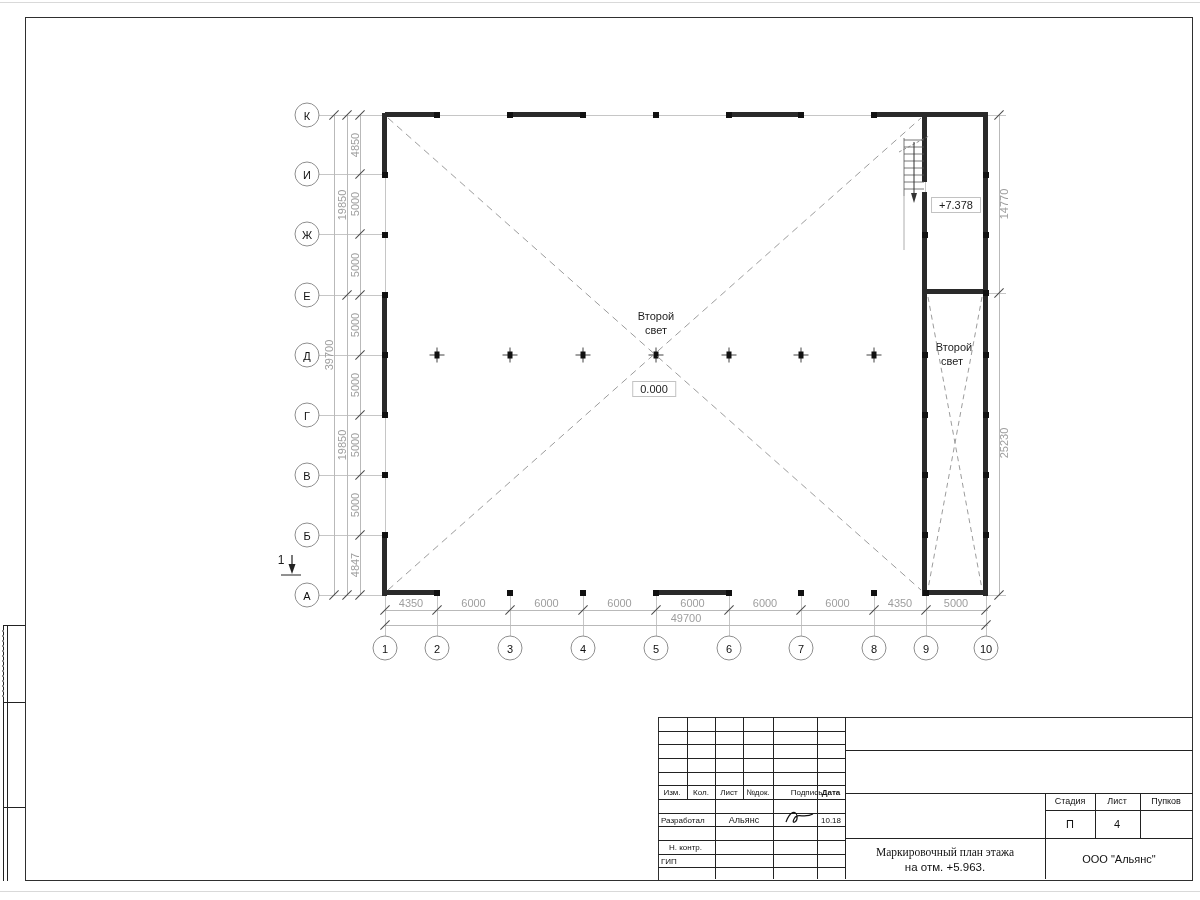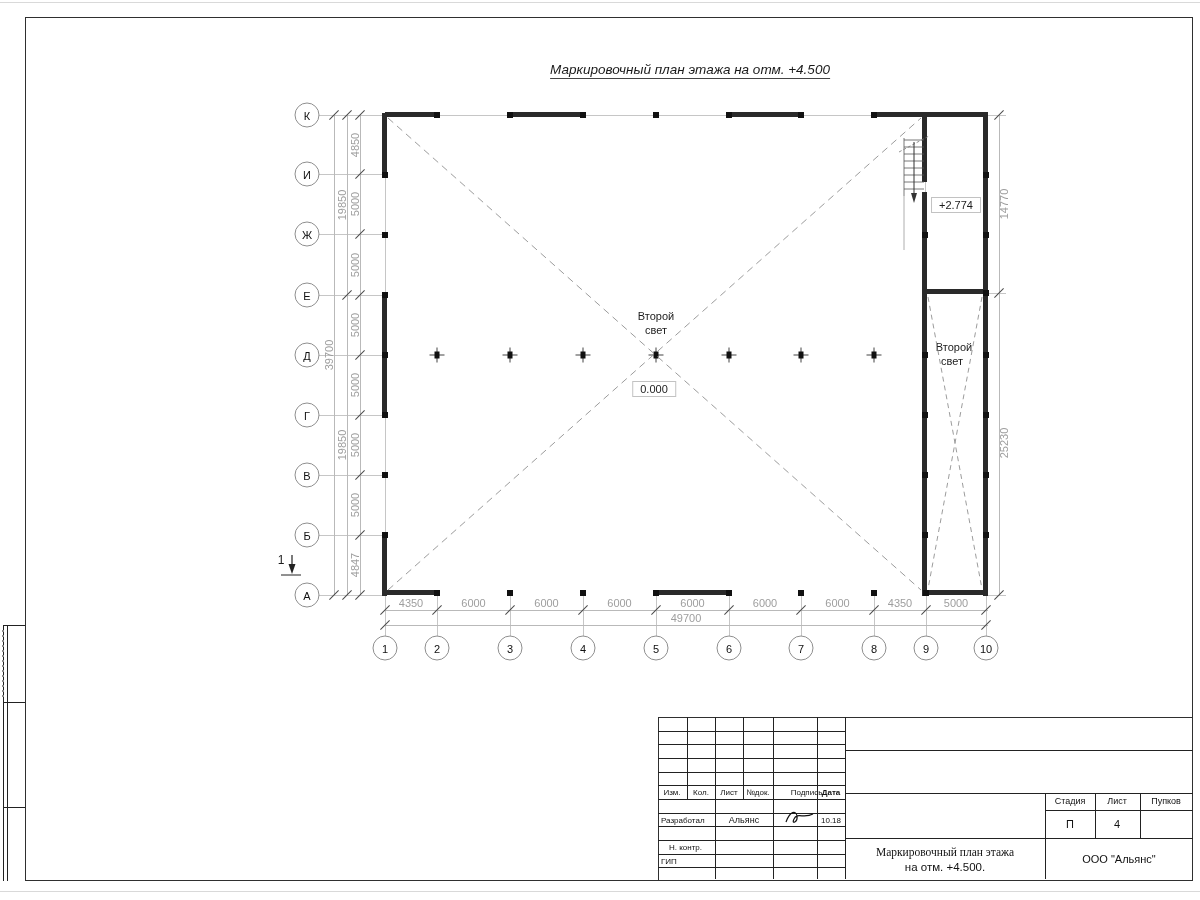--- a/index.html
+++ b/index.html
@@ -42,21 +42,20 @@
 
   <div class="abs frame" style="left:25px;top:17px;width:1166px;height:862px;"></div>
 
   <div class="abs bl" style="left:3px;top:625px;width:1px;height:256px;"></div>
   <div class="abs bl" style="left:7px;top:625px;width:1px;height:256px;"></div>
   <div class="abs bl" style="left:3px;top:625px;width:22px;height:1px;"></div>
   <div class="abs bl" style="left:3px;top:702px;width:22px;height:1px;"></div>
   <div class="abs bl" style="left:3px;top:807px;width:22px;height:1px;"></div>
   <div class="abs" style="left:2px;top:630px;width:2px;height:68px;background:repeating-linear-gradient(180deg,#8a8a8a 0 2px,transparent 2px 5px);"></div>
 
-  <div class="abs drawtitle" style="left:690px;top:62px;">Маркировочный план этажа на отм. +4.500</div>
 
   <div id="plan" class="abs" style="left:0;top:0;width:1200px;height:900px;">
       <div class="abs gl" style="left:385px;top:115px;width:603px;height:1px;"></div>
       <div class="abs gl" style="left:385px;top:115px;width:1px;height:480px;"></div>
       <div class="abs gl" style="left:925px;top:115px;width:1px;height:480px;"></div>
       <div class="abs gl" style="left:318px;top:115px;width:68px;height:1px;"></div>
       <div class="abs gl" style="left:318px;top:174px;width:68px;height:1px;"></div>
       <div class="abs gl" style="left:318px;top:234px;width:68px;height:1px;"></div>
       <div class="abs gl" style="left:318px;top:295px;width:68px;height:1px;"></div>
       <div class="abs gl" style="left:318px;top:355px;width:68px;height:1px;"></div>
@@ -237,21 +236,21 @@
       <div class="abs dimtext rot" style="left:342px;top:445px;">19850</div>
       <div class="abs dimtext rot" style="left:329px;top:355px;">39700</div>
       <div class="abs dimtext rot" style="left:1004px;top:204px;">14770</div>
       <div class="abs dimtext rot" style="left:1004px;top:443px;">25230</div>
     </div>
 
   <div class="abs lbl" style="left:656px;top:316px;">Второй</div>
   <div class="abs lbl" style="left:656px;top:330px;">свет</div>
   <div class="abs levelbox" style="left:654px;top:389px;">0.000</div>
 
-  <div class="abs levelbox" style="left:956px;top:205px;">+2.774</div>
+  <div class="abs levelbox" style="left:956px;top:205px;">+7.378</div>
   <div class="abs lbl" style="left:954px;top:347px;">Второй</div>
   <div class="abs lbl" style="left:952px;top:361px;">свет</div>
 
   <div class="abs lbl" style="left:281px;top:560px;font-size:12px;">1</div>
 
   <div class="abs frame" style="left:658px;top:717px;width:533px;height:162px;"></div>
 
   <div class="abs bl" style="left:687px;top:717px;width:1px;height:82px;"></div>
   <div class="abs bl" style="left:715px;top:717px;width:1px;height:162px;"></div>
   <div class="abs bl" style="left:743px;top:717px;width:1px;height:82px;"></div>
@@ -283,21 +282,21 @@
   <div class="abs tbtext" style="left:729px;top:792px;">Лист</div>
   <div class="abs tbtext" style="left:758px;top:792px;">№док.</div>
   <div class="abs tbtext" style="left:795px;top:792px;padding-left:23px;">Подпись</div>
   <div class="abs tbtext" style="left:831px;top:792px;font-weight:bold;">Дата</div>
   <div class="abs tbtext left" style="left:661px;top:820px;">Разработал</div>
   <div class="abs tbtext" style="left:744px;top:820px;font-size:9px;">Альянс</div>
   <div class="abs tbtext" style="left:831px;top:820px;">10.18</div>
   <div class="abs tbtext left" style="left:661px;top:847px;margin-left:8px;">Н. контр.</div>
   <div class="abs tbtext left" style="left:661px;top:861px;">ГИП</div>
   <div class="abs tbbig" style="left:945px;top:852px;font-family:Liberation Serif, serif;">Маркировочный план этажа</div>
-  <div class="abs tbbig" style="left:945px;top:867px;">на отм. +4.500.</div>
+  <div class="abs tbbig" style="left:945px;top:867px;">на отм. +5.963.</div>
   <div class="abs tbtext" style="left:1070px;top:801px;font-size:9px;">Стадия</div>
   <div class="abs tbtext" style="left:1117px;top:801px;font-size:9px;">Лист</div>
   <div class="abs tbtext" style="left:1166px;top:801px;font-size:9px;">Пупков</div>
   <div class="abs tbtext" style="left:1070px;top:824px;font-size:11px;">П</div>
   <div class="abs tbtext" style="left:1117px;top:824px;font-size:11px;">4</div>
   <div class="abs tbbig" style="left:1119px;top:859px;font-size:11px;">ООО "Альянс"</div>
 
   <svg width="1200" height="900">
     <g stroke="#9c9c9c" stroke-width="1" stroke-dasharray="7 5">
       <line x1="388" y1="118" x2="921" y2="590"></line>

